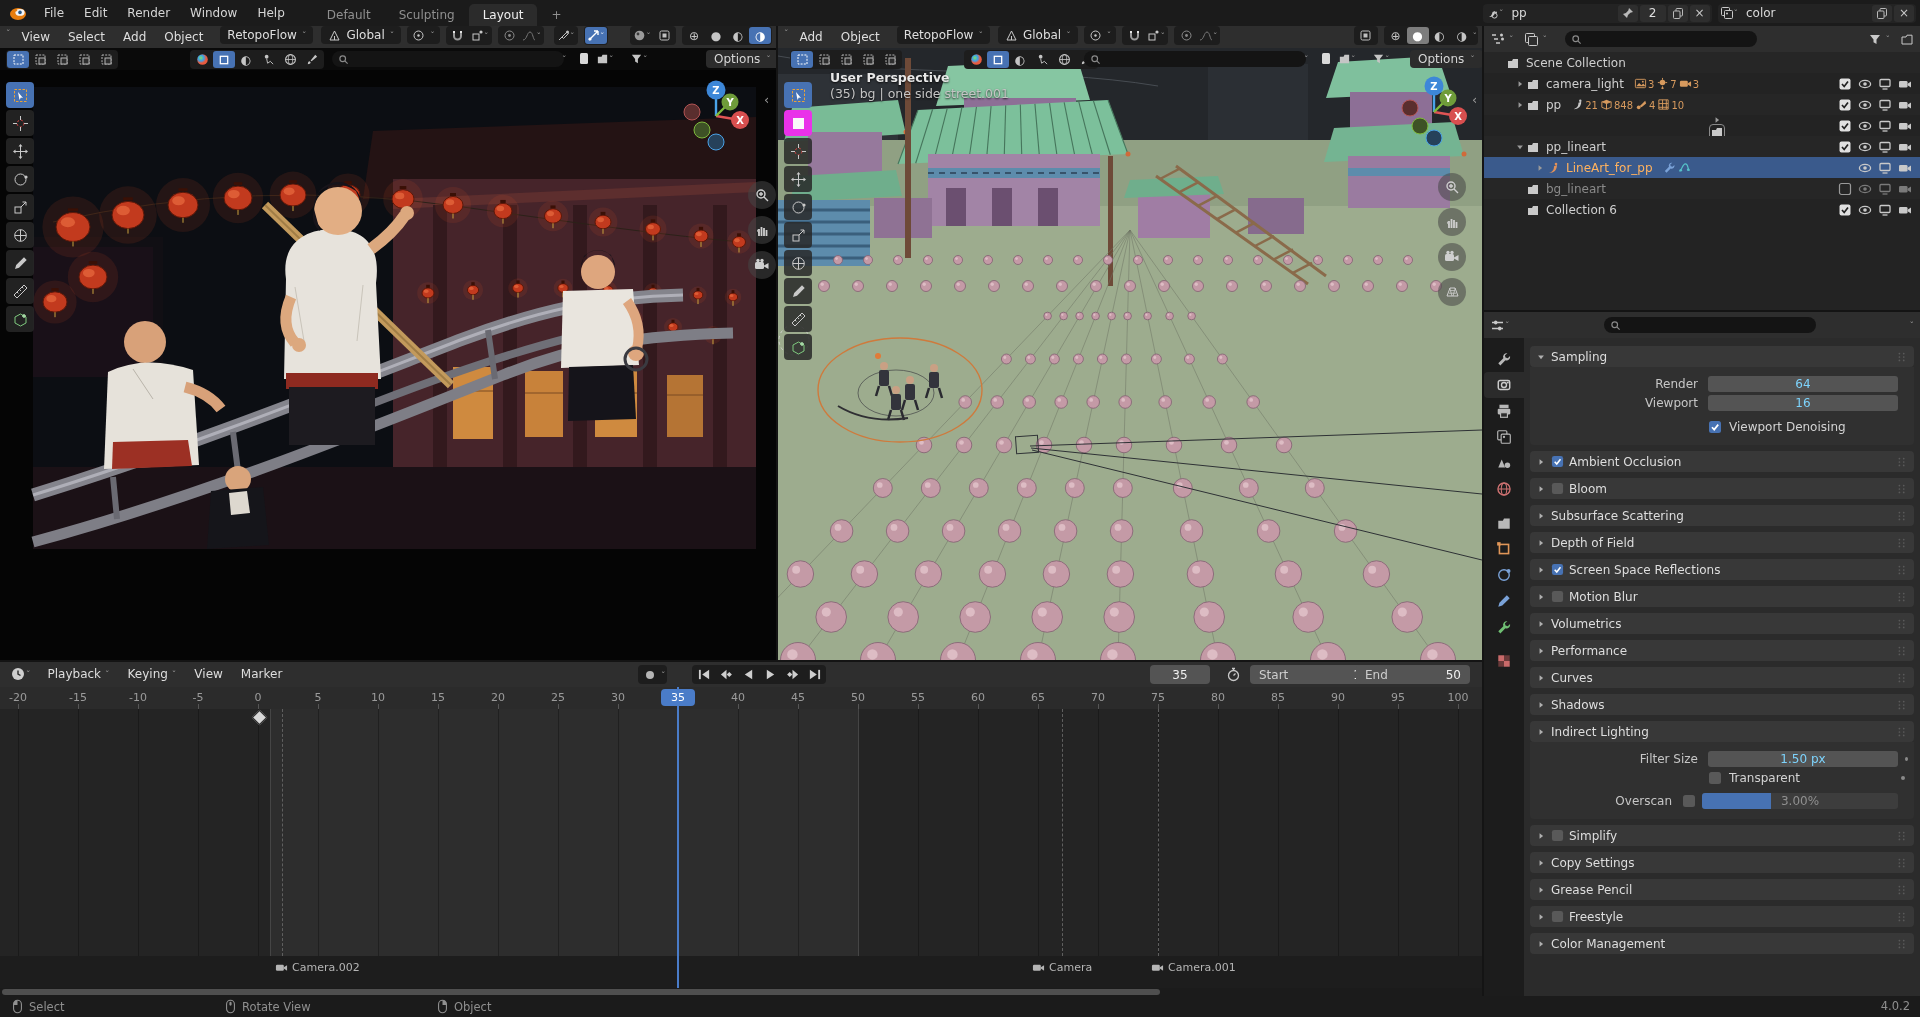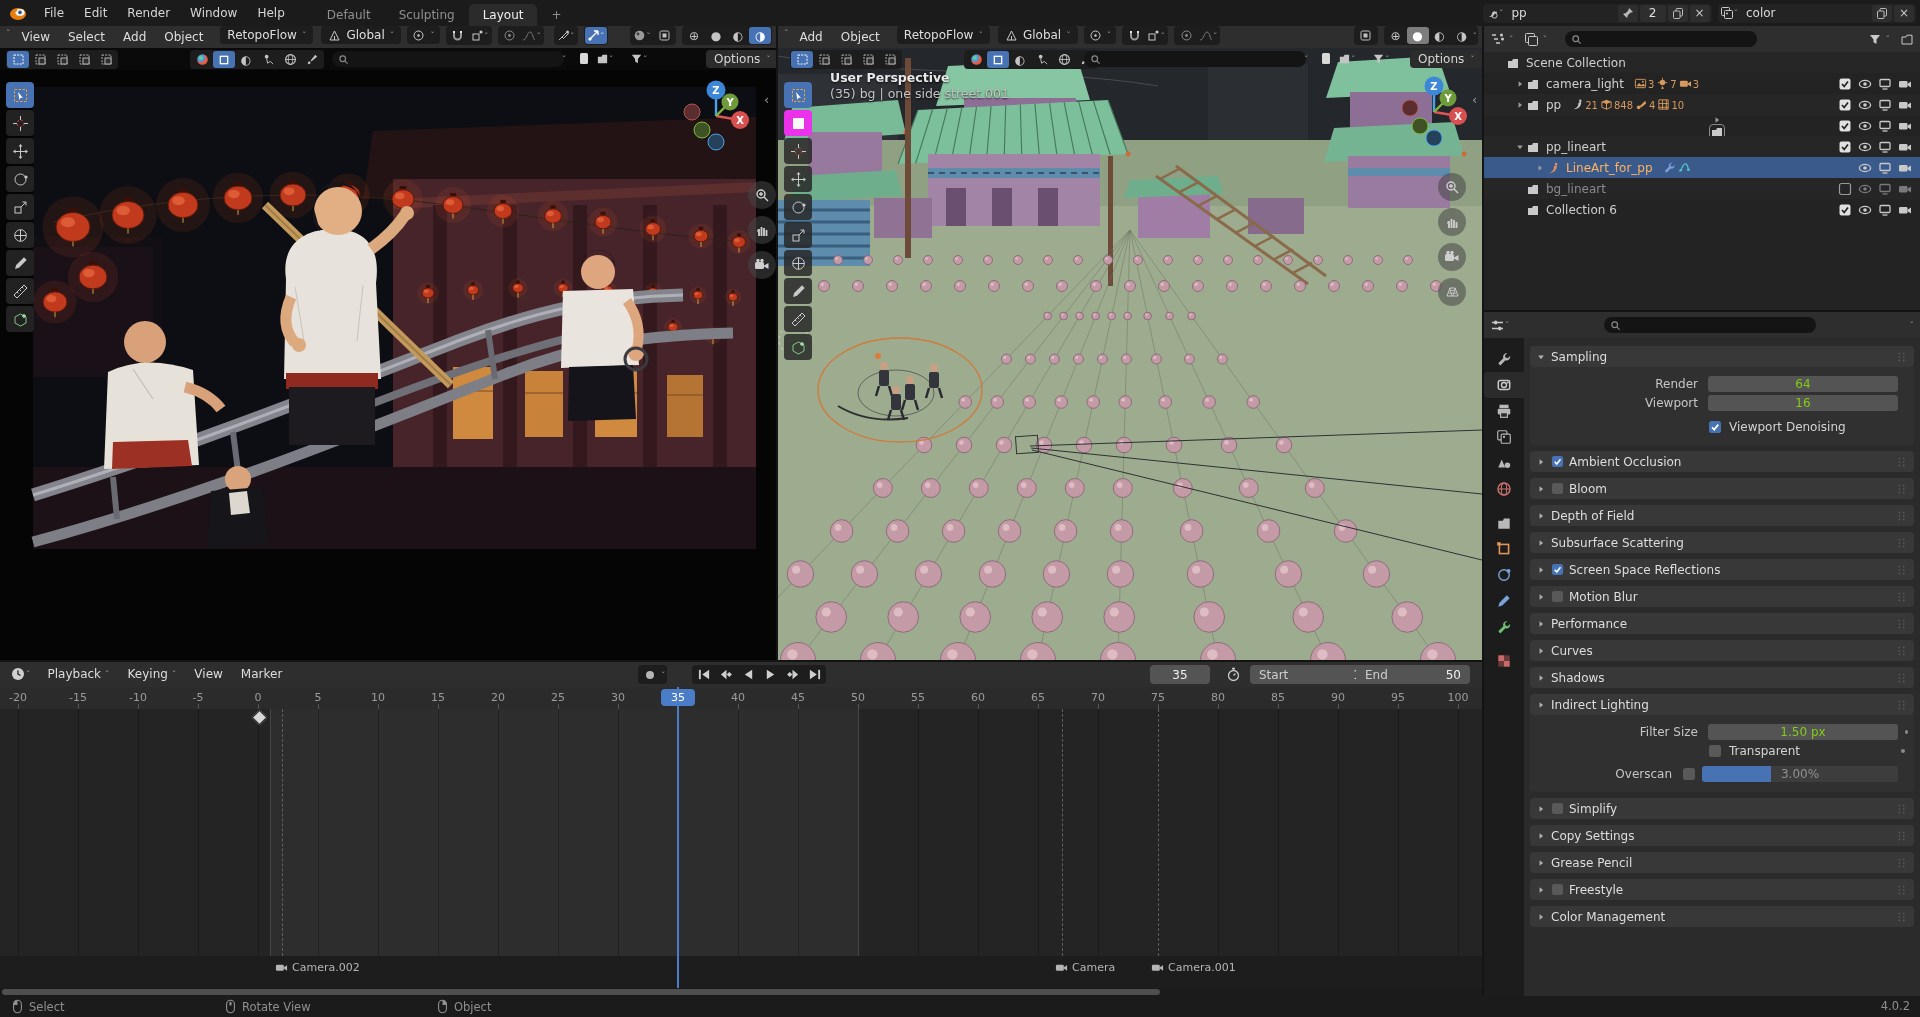--- a/index.html
+++ b/index.html
@@ -53,21 +53,21 @@
   .ptab{width:40px;height:26px;display:flex;align-items:center;justify-content:center;}
   .ptab.active{background:#2b2b2b;border-radius:4px 0 0 4px;}
   .ptab.gap{margin-top:8px;}
   #props-panels{position:absolute;left:46px;top:34px;width:384px;}
   .panel-h{height:21px;background:#383838;border-radius:4px;display:flex;align-items:center;padding:0 6px;margin-bottom:6px;color:#dedede;}
   .panel-h .ph-label{margin-left:5px;}
   .ph-grip{margin-left:auto;opacity:.55;}
   .panel-b{background:#303030;border-radius:0 0 4px 4px;margin:-6px 0 6px 0;padding:8px 6px 8px 0;}
   .prow{display:flex;align-items:center;height:17px;margin-bottom:2px;}
   .plabel{width:168px;text-align:right;margin-right:10px;color:#c6c6c6;flex:none;}
-  .pfield{width:190px;height:16px;background:#545454;border-radius:3px;color:#84cc16;display:flex;align-items:center;justify-content:center;flex:none;}
+  .pfield{width:190px;height:16px;background:#545454;border-radius:3px;color:#7dd3fc;display:flex;align-items:center;justify-content:center;flex:none;}
   .pdot{width:4px;height:4px;border-radius:50%;background:#8a8a8a;margin-left:7px;}
   .pchklab{margin-left:7px;color:#d3d3d3;}
   .slider{width:190px;height:16px;background:#3d3d3d;border-radius:3px;position:relative;overflow:hidden;flex:none;padding-left:6px;}
   .slider .fill{position:absolute;left:0;top:0;bottom:0;background:#4772b3;}
   .slider .stxt{position:absolute;inset:0;display:flex;align-items:center;justify-content:center;color:#909090;}
   
   #timeline{left:0;top:661px;width:1482px;height:335px;background:#232323;}
   #tl-hdr{height:26px;background:#2e2e2e;display:flex;align-items:center;padding:0 4px;position:relative;}
   #tl-ruler{position:absolute;left:0;top:26px;width:1482px;height:22px;background:#2b2b2b;}
   .rlabel{position:absolute;top:4px;transform:translateX(-50%);color:#9b9b9b;font-size:11px;}
@@ -1854,60 +1854,60 @@
               </g>
             </svg>
           </span>
         </div>
         <div class="panel-h">
           <span class="ic">
             <svg width="10" height="10" viewBox="0 0 14 14">
               <path d="M5 3l5 4-5 4z" fill="#b0b0b0"></path>
             </svg>
           </span>
+          <span class="ph-label">Subsurface Scattering</span>
+          <span class="ph-grip ic">
+            <svg width="12" height="12" viewBox="0 0 14 14">
+              <g fill="#777">
+                <circle cx="4" cy="3" r="1"></circle>
+                <circle cx="9" cy="3" r="1"></circle>
+                <circle cx="4" cy="7" r="1"></circle>
+                <circle cx="9" cy="7" r="1"></circle>
+                <circle cx="4" cy="11" r="1"></circle>
+                <circle cx="9" cy="11" r="1"></circle>
+              </g>
+            </svg>
+          </span>
+        </div>
+        <div class="panel-h">
+          <span class="ic">
+            <svg width="10" height="10" viewBox="0 0 14 14">
+              <path d="M5 3l5 4-5 4z" fill="#b0b0b0"></path>
+            </svg>
+          </span>
           <span class="ph-label">Depth of Field</span>
           <span class="ph-grip ic">
             <svg width="12" height="12" viewBox="0 0 14 14">
               <g fill="#777">
                 <circle cx="4" cy="3" r="1"></circle>
                 <circle cx="9" cy="3" r="1"></circle>
                 <circle cx="4" cy="7" r="1"></circle>
                 <circle cx="9" cy="7" r="1"></circle>
                 <circle cx="4" cy="11" r="1"></circle>
                 <circle cx="9" cy="11" r="1"></circle>
               </g>
             </svg>
           </span>
         </div>
         <div class="panel-h">
           <span class="ic">
             <svg width="10" height="10" viewBox="0 0 14 14">
               <path d="M5 3l5 4-5 4z" fill="#b0b0b0"></path>
             </svg>
           </span>
-          <span class="ph-label">Subsurface Scattering</span>
-          <span class="ph-grip ic">
-            <svg width="12" height="12" viewBox="0 0 14 14">
-              <g fill="#777">
-                <circle cx="4" cy="3" r="1"></circle>
-                <circle cx="9" cy="3" r="1"></circle>
-                <circle cx="4" cy="7" r="1"></circle>
-                <circle cx="9" cy="7" r="1"></circle>
-                <circle cx="4" cy="11" r="1"></circle>
-                <circle cx="9" cy="11" r="1"></circle>
-              </g>
-            </svg>
-          </span>
-        </div>
-        <div class="panel-h">
-          <span class="ic">
-            <svg width="10" height="10" viewBox="0 0 14 14">
-              <path d="M5 3l5 4-5 4z" fill="#b0b0b0"></path>
-            </svg>
-          </span>
           <span class="ic" style="margin-left:5px">
             <svg width="13" height="13" viewBox="0 0 14 14">
               <rect x="1" y="1" width="12" height="12" rx="2.5" fill="#4772b3"></rect>
               <path d="M4 7.2l2.2 2.4L10.2 4.6" stroke="#fff" stroke-width="1.7" fill="none"></path>
             </svg>
           </span>
           <span class="ph-label">Screen Space Reflections</span>
           <span class="ph-grip ic">
             <svg width="12" height="12" viewBox="0 0 14 14">
               <g fill="#777">
@@ -1926,20 +1926,40 @@
             <svg width="10" height="10" viewBox="0 0 14 14">
               <path d="M5 3l5 4-5 4z" fill="#b0b0b0"></path>
             </svg>
           </span>
           <span class="ic" style="margin-left:5px">
             <svg width="13" height="13" viewBox="0 0 14 14">
               <rect x="1" y="1" width="12" height="12" rx="2.5" fill="#595959"></rect>
             </svg>
           </span>
           <span class="ph-label">Motion Blur</span>
+          <span class="ph-grip ic">
+            <svg width="12" height="12" viewBox="0 0 14 14">
+              <g fill="#777">
+                <circle cx="4" cy="3" r="1"></circle>
+                <circle cx="9" cy="3" r="1"></circle>
+                <circle cx="4" cy="7" r="1"></circle>
+                <circle cx="9" cy="7" r="1"></circle>
+                <circle cx="4" cy="11" r="1"></circle>
+                <circle cx="9" cy="11" r="1"></circle>
+              </g>
+            </svg>
+          </span>
+        </div>
+        <div class="panel-h">
+          <span class="ic">
+            <svg width="10" height="10" viewBox="0 0 14 14">
+              <path d="M5 3l5 4-5 4z" fill="#b0b0b0"></path>
+            </svg>
+          </span>
+          <span class="ph-label">Volumetrics</span>
           <span class="ph-grip ic">
             <svg width="12" height="12" viewBox="0 0 14 14">
               <g fill="#777">
                 <circle cx="4" cy="3" r="1"></circle>
                 <circle cx="9" cy="3" r="1"></circle>
                 <circle cx="4" cy="7" r="1"></circle>
                 <circle cx="9" cy="7" r="1"></circle>
                 <circle cx="4" cy="11" r="1"></circle>
                 <circle cx="9" cy="11" r="1"></circle>
               </g>
@@ -2332,21 +2352,21 @@
     <div id="tl-markers">
         <div class="mk" style="left: 275px;">
           <span class="ic">
             <svg width="13" height="13" viewBox="0 0 14 14">
               <rect x="1" y="4" width="8.5" height="6.5" rx="1.3" fill="#b5b5b5"></rect>
               <path d="M9.5 6.8l3.5-2.2v5.8L9.5 8.2z" fill="#b5b5b5"></path>
             </svg>
           </span>
           <span>Camera.002</span>
         </div>
-        <div class="mk" style="left: 1055px;">
+        <div class="mk" style="left: 1032px;">
           <span class="ic">
             <svg width="13" height="13" viewBox="0 0 14 14">
               <rect x="1" y="4" width="8.5" height="6.5" rx="1.3" fill="#b5b5b5"></rect>
               <path d="M9.5 6.8l3.5-2.2v5.8L9.5 8.2z" fill="#b5b5b5"></path>
             </svg>
           </span>
           <span>Camera</span>
         </div>
         <div class="mk" style="left: 1151px;">
           <span class="ic">

